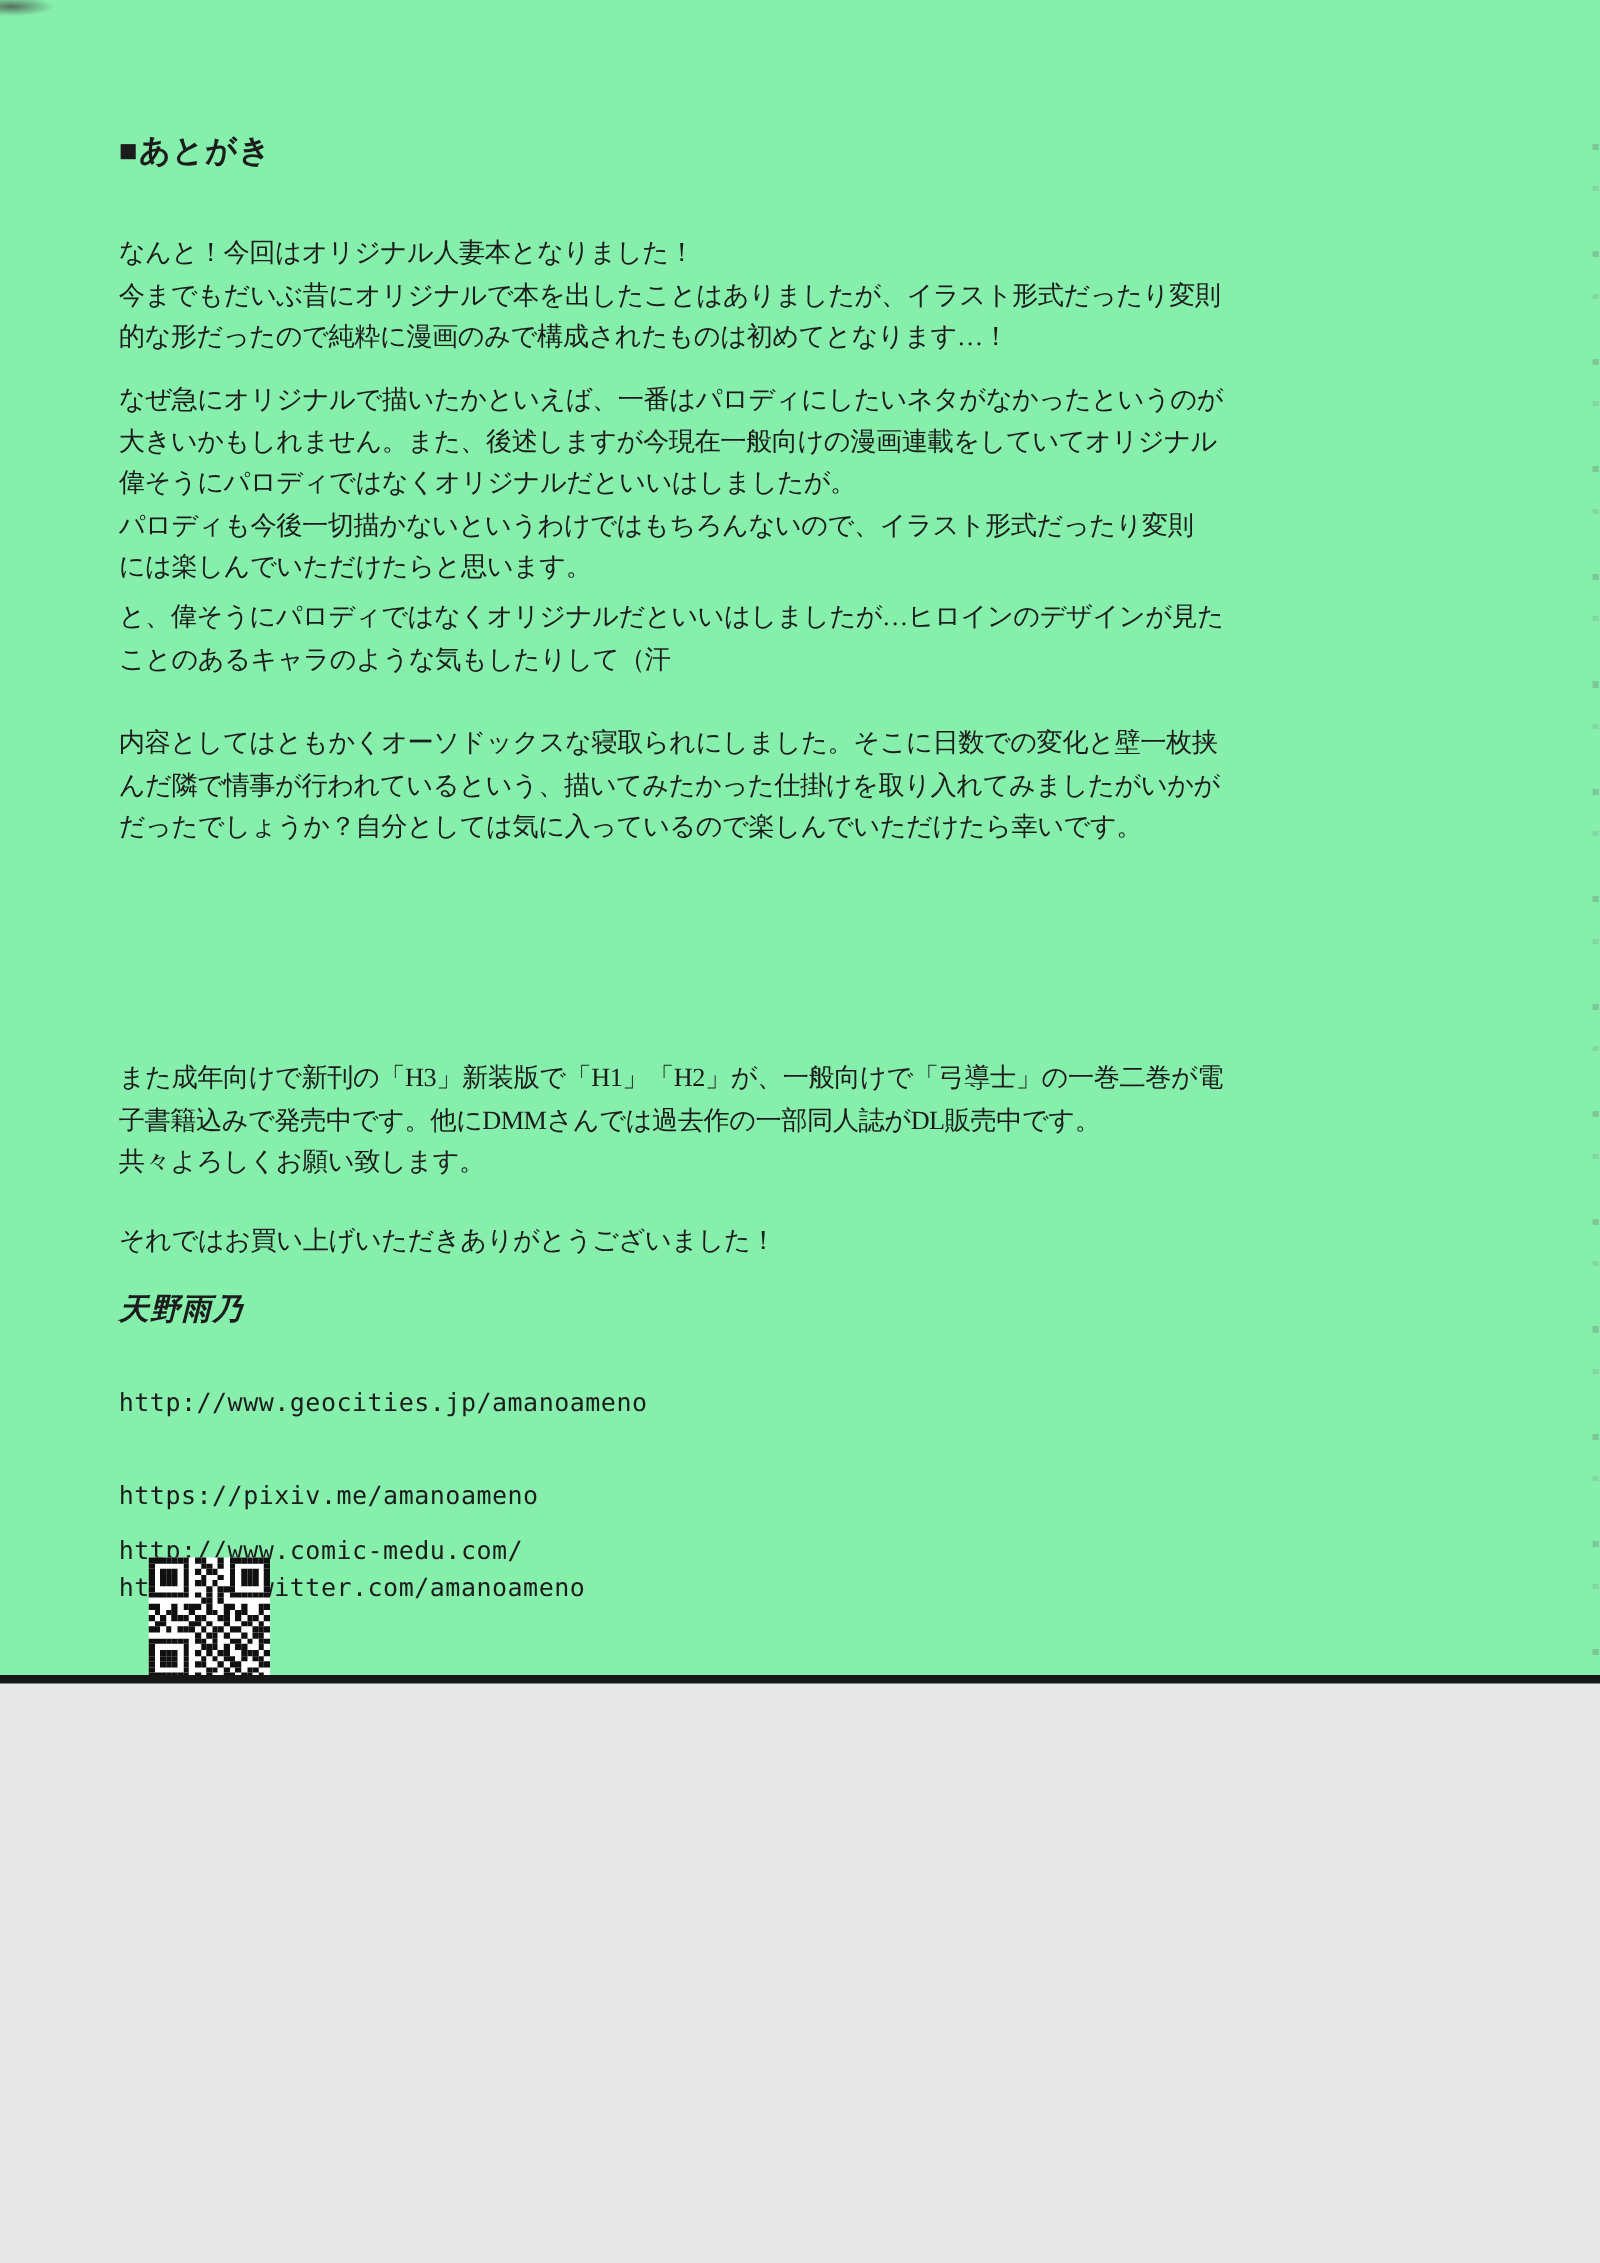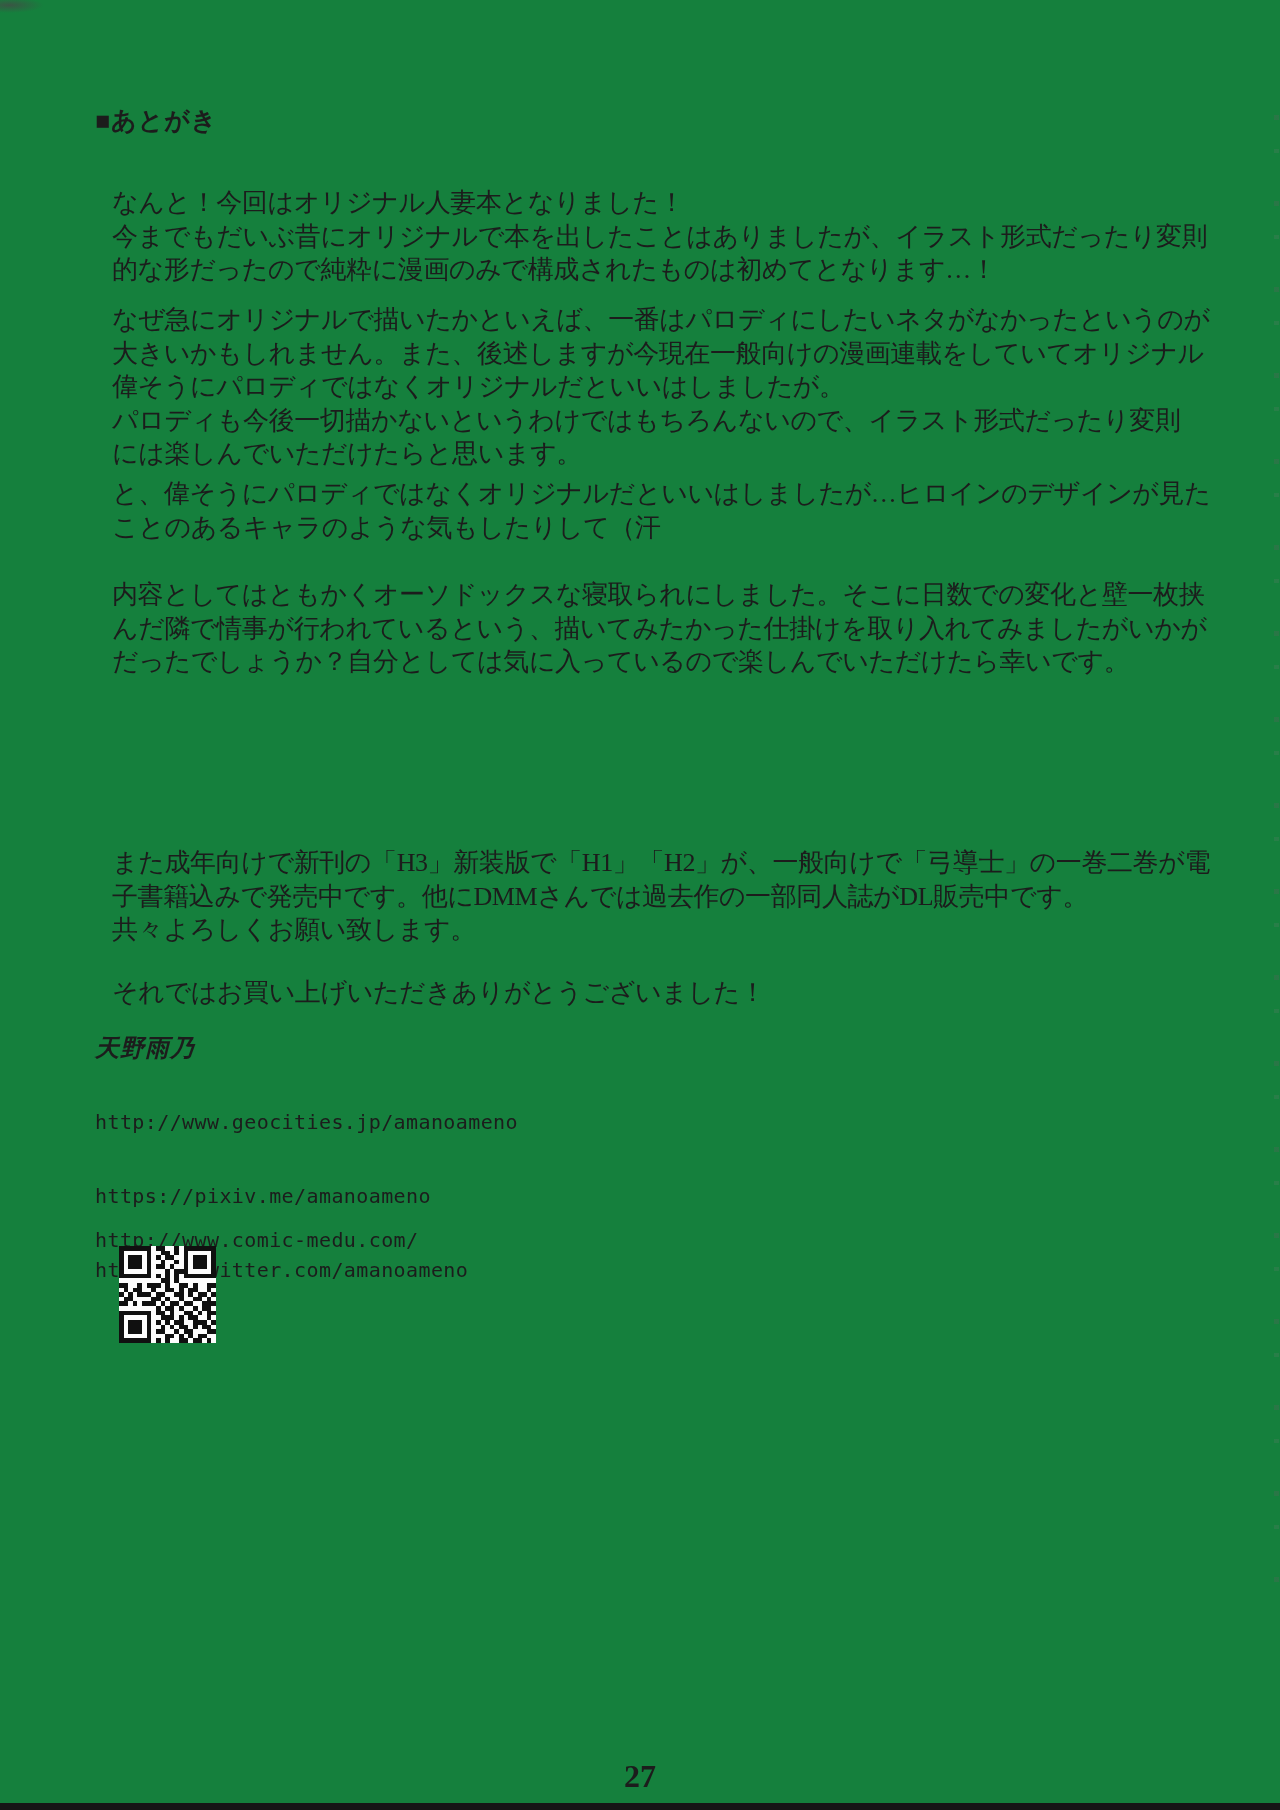--- a/index.html
+++ b/index.html
@@ -1,28 +1,28 @@
 <!DOCTYPE html>
 <html><head>
 <meta charset="utf-8">
 <style>
   * { margin:0; padding:0; box-sizing:border-box; }
   html,body { background:#e8e8e8; }
   .page {
-    position:relative; width:1280px; height:1810px; margin:0 auto;
-    background:#15803d; overflow:hidden;
+    position:relative; width:1280px; height:1347px; margin:0 auto;
+    background:#86efac; overflow:hidden;
     font-family:"Liberation Serif","DejaVu Serif",serif; color:#1c1c1c;
   }
   .title {
     position:absolute; left:95px; top:104px;
     font-size:25px; font-weight:700; letter-spacing:1px;
   }
   .para {
-    position:absolute; left:112px; width:965px;
-    font-size:26px; line-height:33.5px; letter-spacing:-0.4px; font-weight:500;
+    position:absolute; left:95px; width:965px;
+    font-size:21px; line-height:33.5px; letter-spacing:-0.4px; font-weight:500;
   }
   .line { white-space:nowrap; }
   .author-block, .medu-block { position:absolute; left:95px; }
   .author-name { font-size:24px; line-height:36px; font-weight:600; letter-spacing:1px;font-style:italic; }
   .mono {
     font-family:"DejaVu Sans Mono","Liberation Mono",monospace;
     font-size:20px; line-height:35px; letter-spacing:0.4px; font-weight:500;margin-top:39px;
   }
   .qr {
     position:absolute; left:119px; top:1246px; width:97px; height:97px;

